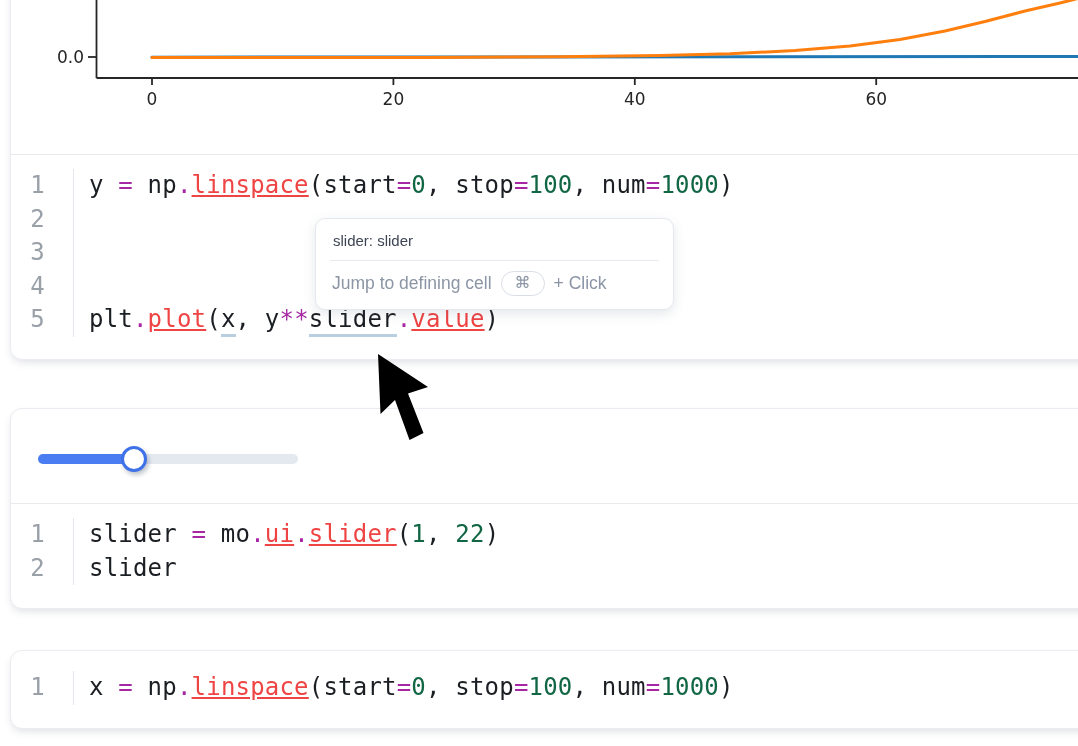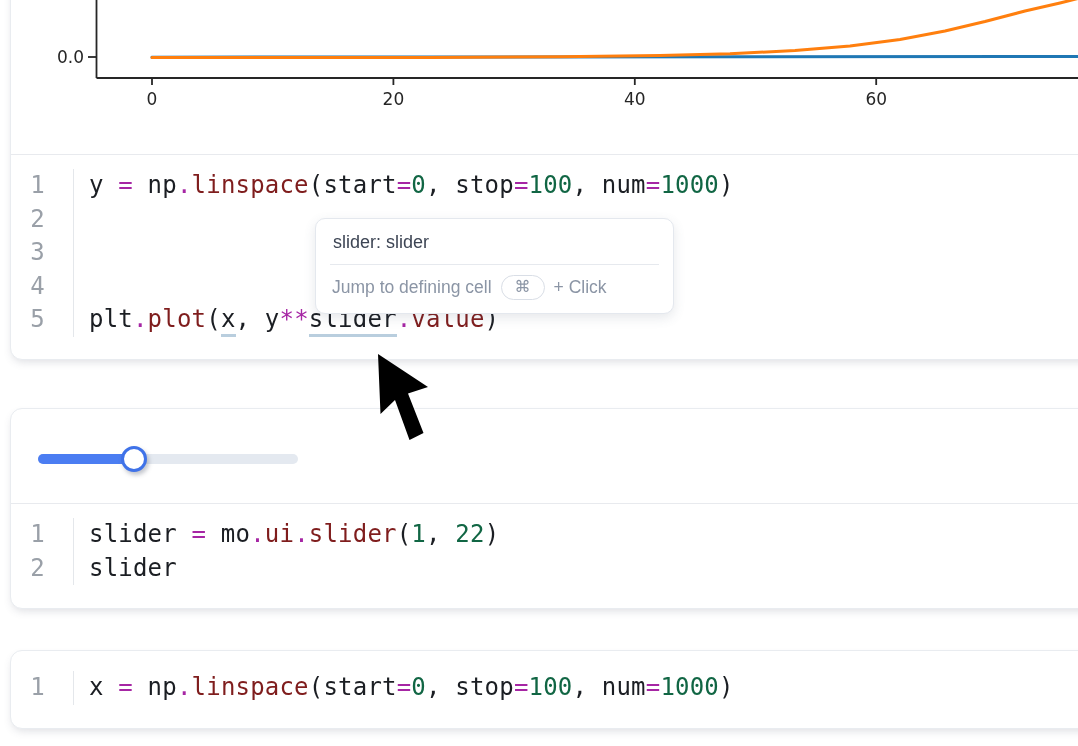--- a/index.html
+++ b/index.html
@@ -29,21 +29,21 @@
 
   .row{display:flex;height:33.5px;
     font-family:"DejaVu Sans Mono","Liberation Mono",monospace;
     font-size:24px;line-height:33.5px;letter-spacing:0.2px;white-space:pre;}
   .ln{flex:0 0 34px;width:34px;text-align:right;color:#9aa0a8;
     padding-right:28px;border-right:1px solid #e4e7eb;}
   .codeline{padding-left:15px;color:#1b1e23;}
 
   .tk-txt{color:#1b1e23;}
   .tk-op{color:#a626a4;}
-  .tk-fn{color:#7f1d1d;}
+  .tk-fn{color:#ef4444;text-decoration:underline;}
   .tk-num{color:#116644;}
   .tk-var{color:#1b1e23;border-bottom:3px solid #b9cede;padding-bottom:1px;cursor:pointer;}
 
   
   .plot-svg{position:absolute;left:0;top:0;z-index:2;pointer-events:none;}
   .plot-svg text{font-family:"DejaVu Sans",sans-serif;font-size:17px;fill:#262626;}
 
   
   .slider{position:absolute;left:27px;top:37px;width:260px;height:26px;}
   .slider .track{position:absolute;left:0;top:8px;width:260px;height:10px;
@@ -53,21 +53,21 @@
   .slider .thumb{position:absolute;top:0;width:26px;height:26px;border-radius:50%;
     background:#fff;border:3px solid #3f72e8;box-sizing:border-box;
     box-shadow:2px 3px 4px rgba(80,90,110,.35);}
 
   
   .tooltip{
     position:absolute;left:315px;top:218px;width:357px;z-index:5;
     background:#fff;border:1px solid #e4e8ee;border-radius:10px;
     box-shadow:0 4px 12px rgba(80,90,110,.14);
   }
-  .tooltip-title{padding:13px 17px 11px;font-size:18px;color:#3d4554;}
+  .tooltip-title{padding:13px 17px 11px;font-size:15px;color:#3d4554;}
   .tooltip-divider{border-top:1px solid #e6e9ee;margin:0 14px;}
   .tooltip-footer{padding:10px 16px 13px;display:flex;align-items:center;
     gap:9px;color:#8b95a5;font-size:17.5px;}
   .kbd{display:inline-block;border:1.5px solid #d9dee6;border-radius:14px;
     padding:1px 13px 3px;font-size:16px;color:#8b95a5;background:#fff;}
 
   
   .cursor{position:absolute;left:0;top:0;z-index:10;pointer-events:none;}
 </style>
 </head>

